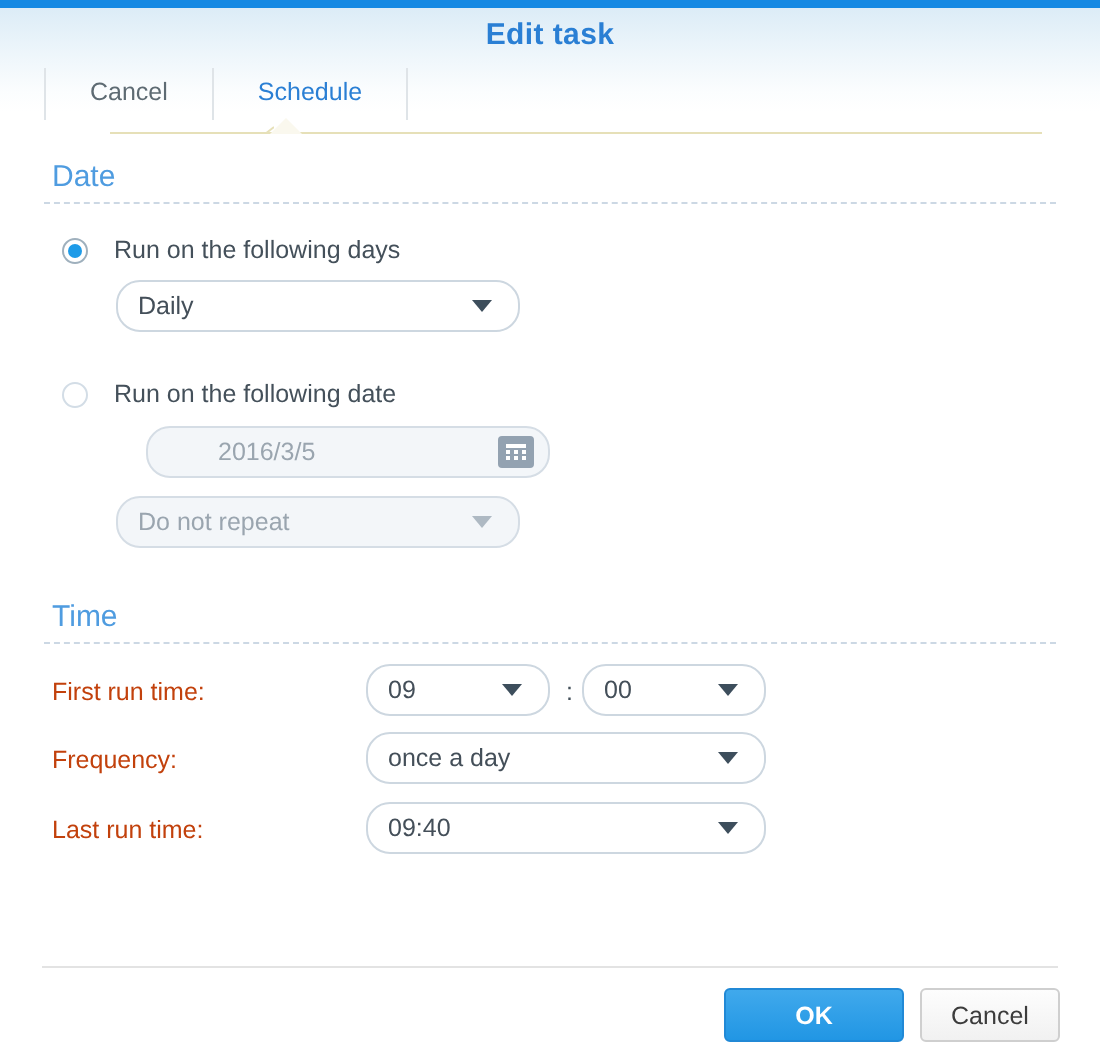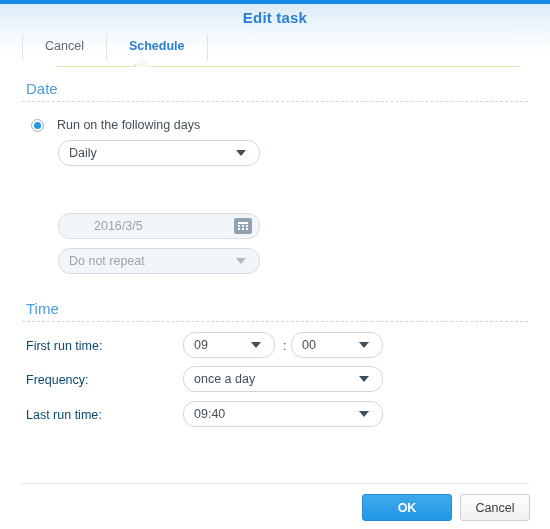--- a/index.html
+++ b/index.html
@@ -67,21 +67,21 @@
     padding: 4px 22px 6px 22px;
     line-height: 16px;
     white-space: nowrap;
     border-left: 1px solid #dfe4e8;
   }
   .tab:last-child {
     border-right: 1px solid #dfe4e8;
   }
   .tab.active {
     color: #2a7fd4;
-    font-weight: bold;
+    font-weight: normal;
   }
   .tab-underline {
     position: absolute;
     top: 66px;
     left: 55px;
     width: 466px;
     height: 1px;
     background: #e6e0b8;
   }
   .tab-notch {
@@ -242,21 +242,21 @@
     align-items: center;
     justify-content: center;
   }
   .cal-glyph {
     display: block;
   }
 
   .form-label {
     position: absolute;
     font-size: 12.5px;
-    color: #0c4a6e;
+    color: #c2410c;
     white-space: nowrap;
   }
   .colon-sep {
     position: absolute;
     font-size: 12.5px;
     color: #44505a;
   }
 
   
   .footer {
@@ -328,22 +328,26 @@
     <div class="radio-row" style="top: 51px; left: 31px;">
       <span class="radio checked"></span>
       <span class="radio-label">Run on the following days</span>
     </div>
 
     <div class="field" style="top: 73px; left: 58px; width: 202px;">
       <span class="field-text">Daily</span>
       <span class="arrow"></span>
     </div>
 
-
-    <div class="field disabled" style="top: 146px; left: 58px; width: 202px; padding-left: 25px;">
+    <div class="radio-row" style="top: 123px; left: 31px;">
+      <span class="radio disabled"></span>
+      <span class="radio-label">Run on the following date</span>
+    </div>
+
+    <div class="field disabled" style="top: 146px; left: 73px; width: 202px; padding-left: 25px;">
       <span class="field-text">2016/3/5</span>
       <span class="cal-btn">
         <svg class="cal-glyph" width="12" height="10" viewBox="0 0 12 10" aria-hidden="true">
           <rect x="0" y="0" width="12" height="10" fill="#93a2b1"></rect>
           <rect x="1" y="1" width="10" height="2" fill="#ffffff"></rect>
           <rect x="1" y="4" width="2" height="2" fill="#ffffff"></rect>
           <rect x="5" y="4" width="2" height="2" fill="#ffffff"></rect>
           <rect x="9" y="4" width="2" height="2" fill="#ffffff"></rect>
           <rect x="1" y="7" width="2" height="2" fill="#ffffff"></rect>
           <rect x="5" y="7" width="2" height="2" fill="#ffffff"></rect>

